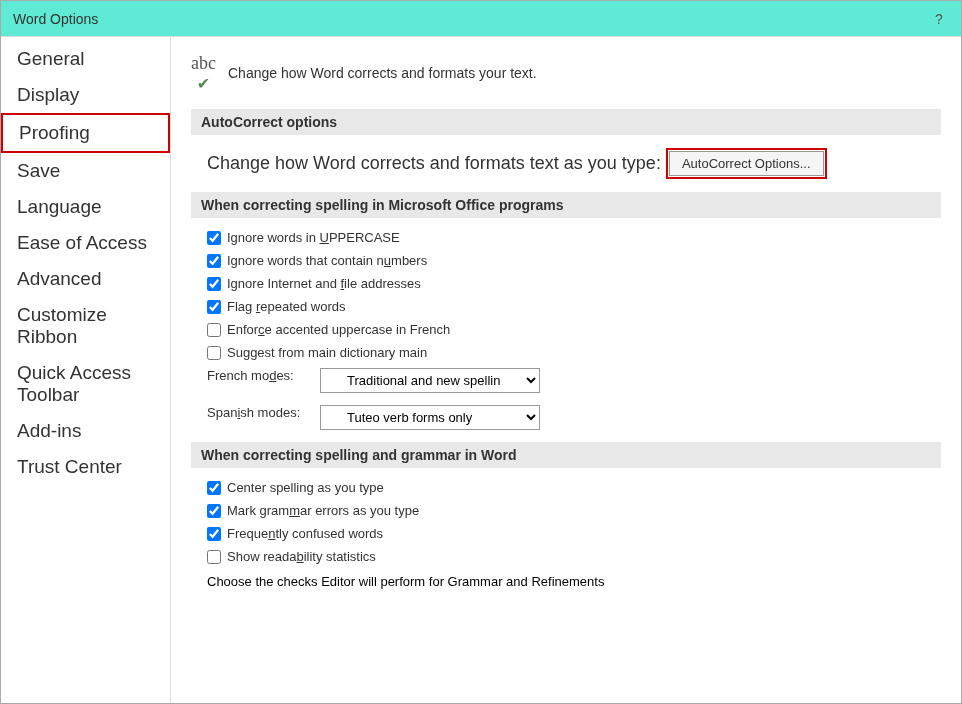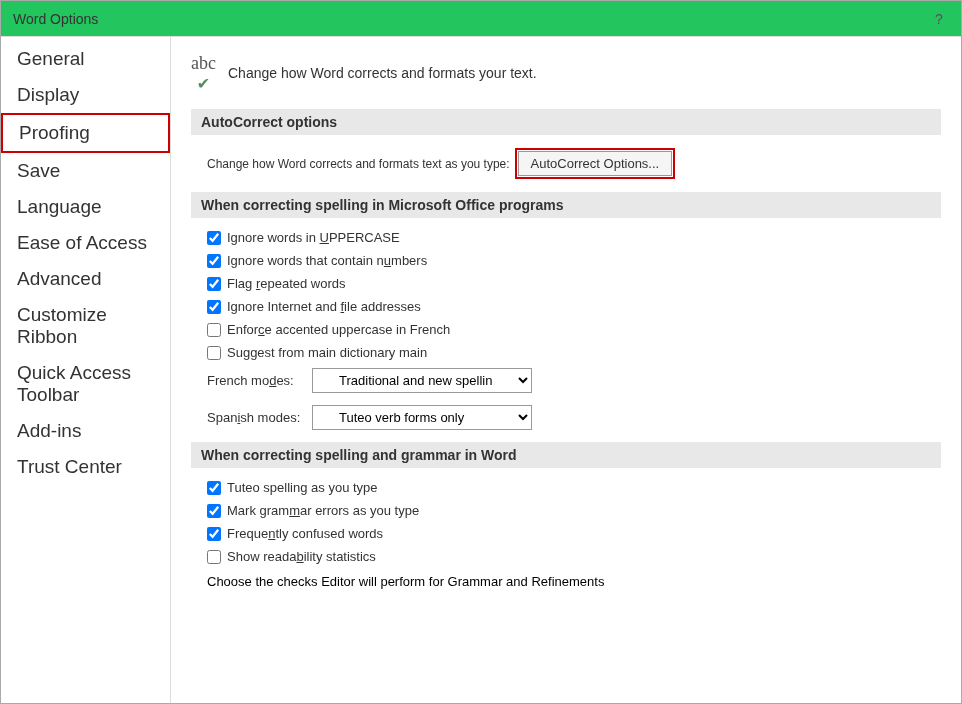--- a/index.html
+++ b/index.html
@@ -13,21 +13,21 @@
     }
     .dialog {
       width: 962px;
       height: 704px;
       background: #fff;
       display: flex;
       flex-direction: column;
       border: 1px solid #aaa;
     }
     .title-bar {
-      background: #22c55e;
+      background: #5eead4;
       padding: 8px 12px;
       display: flex;
       align-items: center;
       justify-content: space-between;
       border-bottom: 1px solid #ddd;
       height: 36px;
     }
     .title-text {
       font-size: 14px;
       font-weight: normal;
@@ -120,21 +120,21 @@
       height: 14px;
       cursor: pointer;
     }
     .autocorrect-row {
       display: flex;
       align-items: center;
       padding: 8px 16px;
       gap: 8px;
     }
     .autocorrect-label {
-      font-size: 12px;
+      font-size: 18px;
       color: #333;
     }
     .autocorrect-btn {
       border: 1px solid #999;
       background: #f5f5f5;
       padding: 4px 12px;
       font-size: 13px;
       cursor: pointer;
       color: #333;
       outline: 2px solid #c00;
@@ -146,22 +146,22 @@
       padding: 4px 12px;
       font-size: 13px;
       cursor: pointer;
       color: #333;
       margin-left: 16px;
       margin-bottom: 8px;
       margin-top: 4px;
     }
     .modes-row {
       display: flex;
-      align-items: center;
       padding: 4px 16px;
+      gap: 8px;
       margin-bottom: 4px;
     }
     .modes-label {
       font-size: 13px;
       color: #333;
       width: 105px;
     }
     .modes-select {
       font-size: 13px;
       border: 1px solid #999;
@@ -221,26 +221,26 @@
 
       <div class="setting-row">
         <input type="checkbox" checked="" id="cb-ignore-uppercase" style="">
         <label for="cb-ignore-uppercase">Ignore words in <span style="text-decoration:underline">U</span>PPERCASE</label>
       </div>
       <div class="setting-row">
         <input type="checkbox" checked="" id="cb-ignore-numbers" style="">
         <label for="cb-ignore-numbers">Ignore words that contain n<span style="text-decoration:underline">u</span>mbers</label>
       </div>
       <div class="setting-row">
+        <input type="checkbox" checked="" id="cb-ignore-internet" style="">
+        <label for="cb-ignore-internet">Ignore Internet and <span style="text-decoration:underline">f</span>ile addresses</label>
+      </div>
+      <div class="setting-row">
         <input type="checkbox" checked="" id="cb-flag-repeated" style="">
         <label for="cb-flag-repeated">Flag <span style="text-decoration:underline">r</span>epeated words</label>
-      </div>
-      <div class="setting-row">
-        <input type="checkbox" checked="" id="cb-ignore-internet" style="">
-        <label for="cb-ignore-internet">Ignore Internet and <span style="text-decoration:underline">f</span>ile addresses</label>
       </div>
       <div class="setting-row">
         <input type="checkbox" id="cb-enforce-french" style="">
         <label for="cb-enforce-french">Enfor<span style="text-decoration:underline">c</span>e accented uppercase in French</label>
       </div>
       <div class="setting-row">
         <input type="checkbox" id="cb-suggest-main" style="">
         <label for="cb-suggest-main">Suggest from main dictionary main</label>
       </div>
 
@@ -262,21 +262,21 @@
         </select>
       </div>
 
       
       <div class="section-header">
         <span>When correcting spelling and grammar in Word</span>
       </div>
 
       <div class="setting-row">
         <input type="checkbox" checked="" id="cb-check-spelling" style="">
-        <label for="cb-check-spelling">Tuteo spelling as you type</label>
+        <label for="cb-check-spelling">Center spelling as you type</label>
       </div>
       <div class="setting-row">
         <input type="checkbox" checked="" id="cb-mark-grammar" style="">
         <label for="cb-mark-grammar">Mark gram<span style="text-decoration:underline">m</span>ar errors as you type</label>
       </div>
       <div class="setting-row">
         <input type="checkbox" checked="" id="cb-confused" style="">
         <label for="cb-confused">Freque<span style="text-decoration:underline">n</span>tly confused words</label>
       </div>
       <div class="setting-row">

